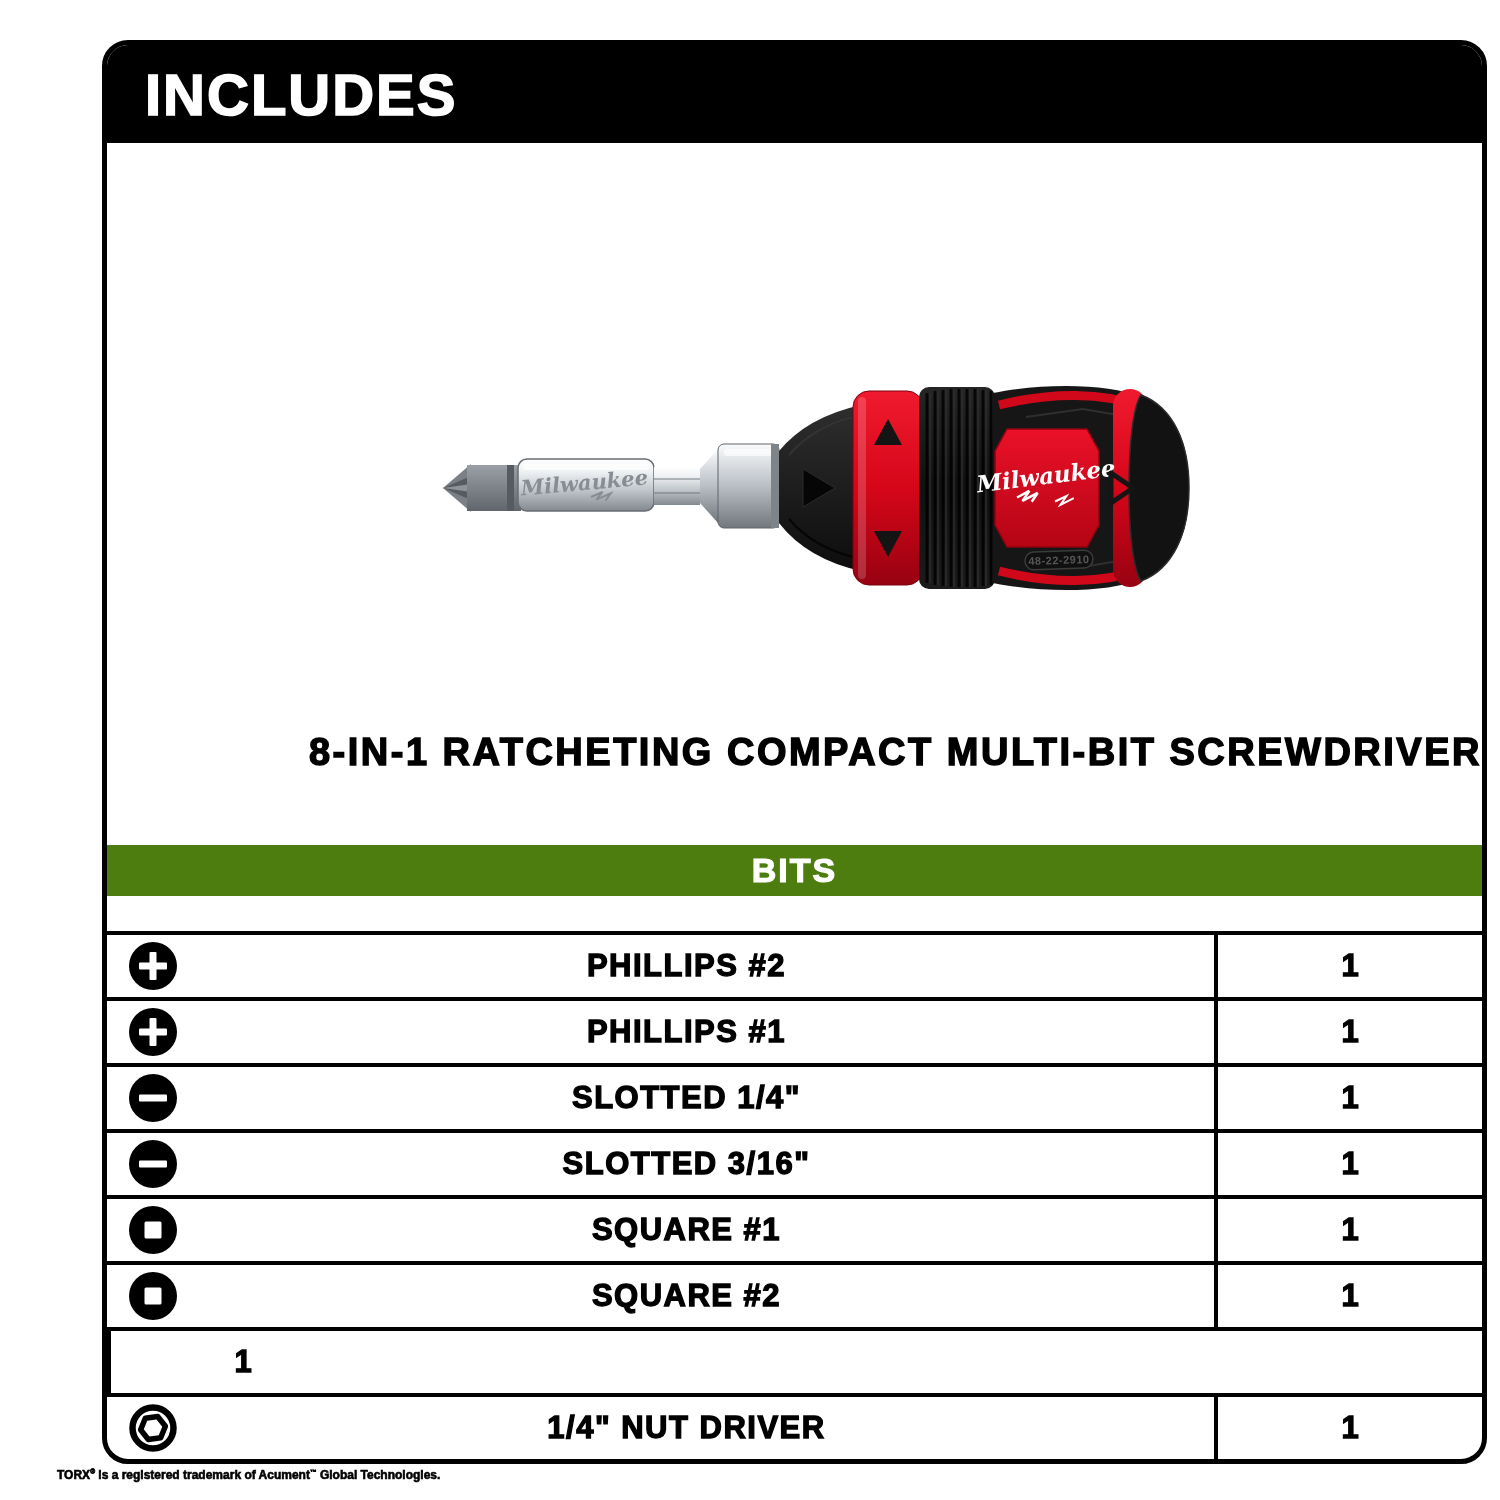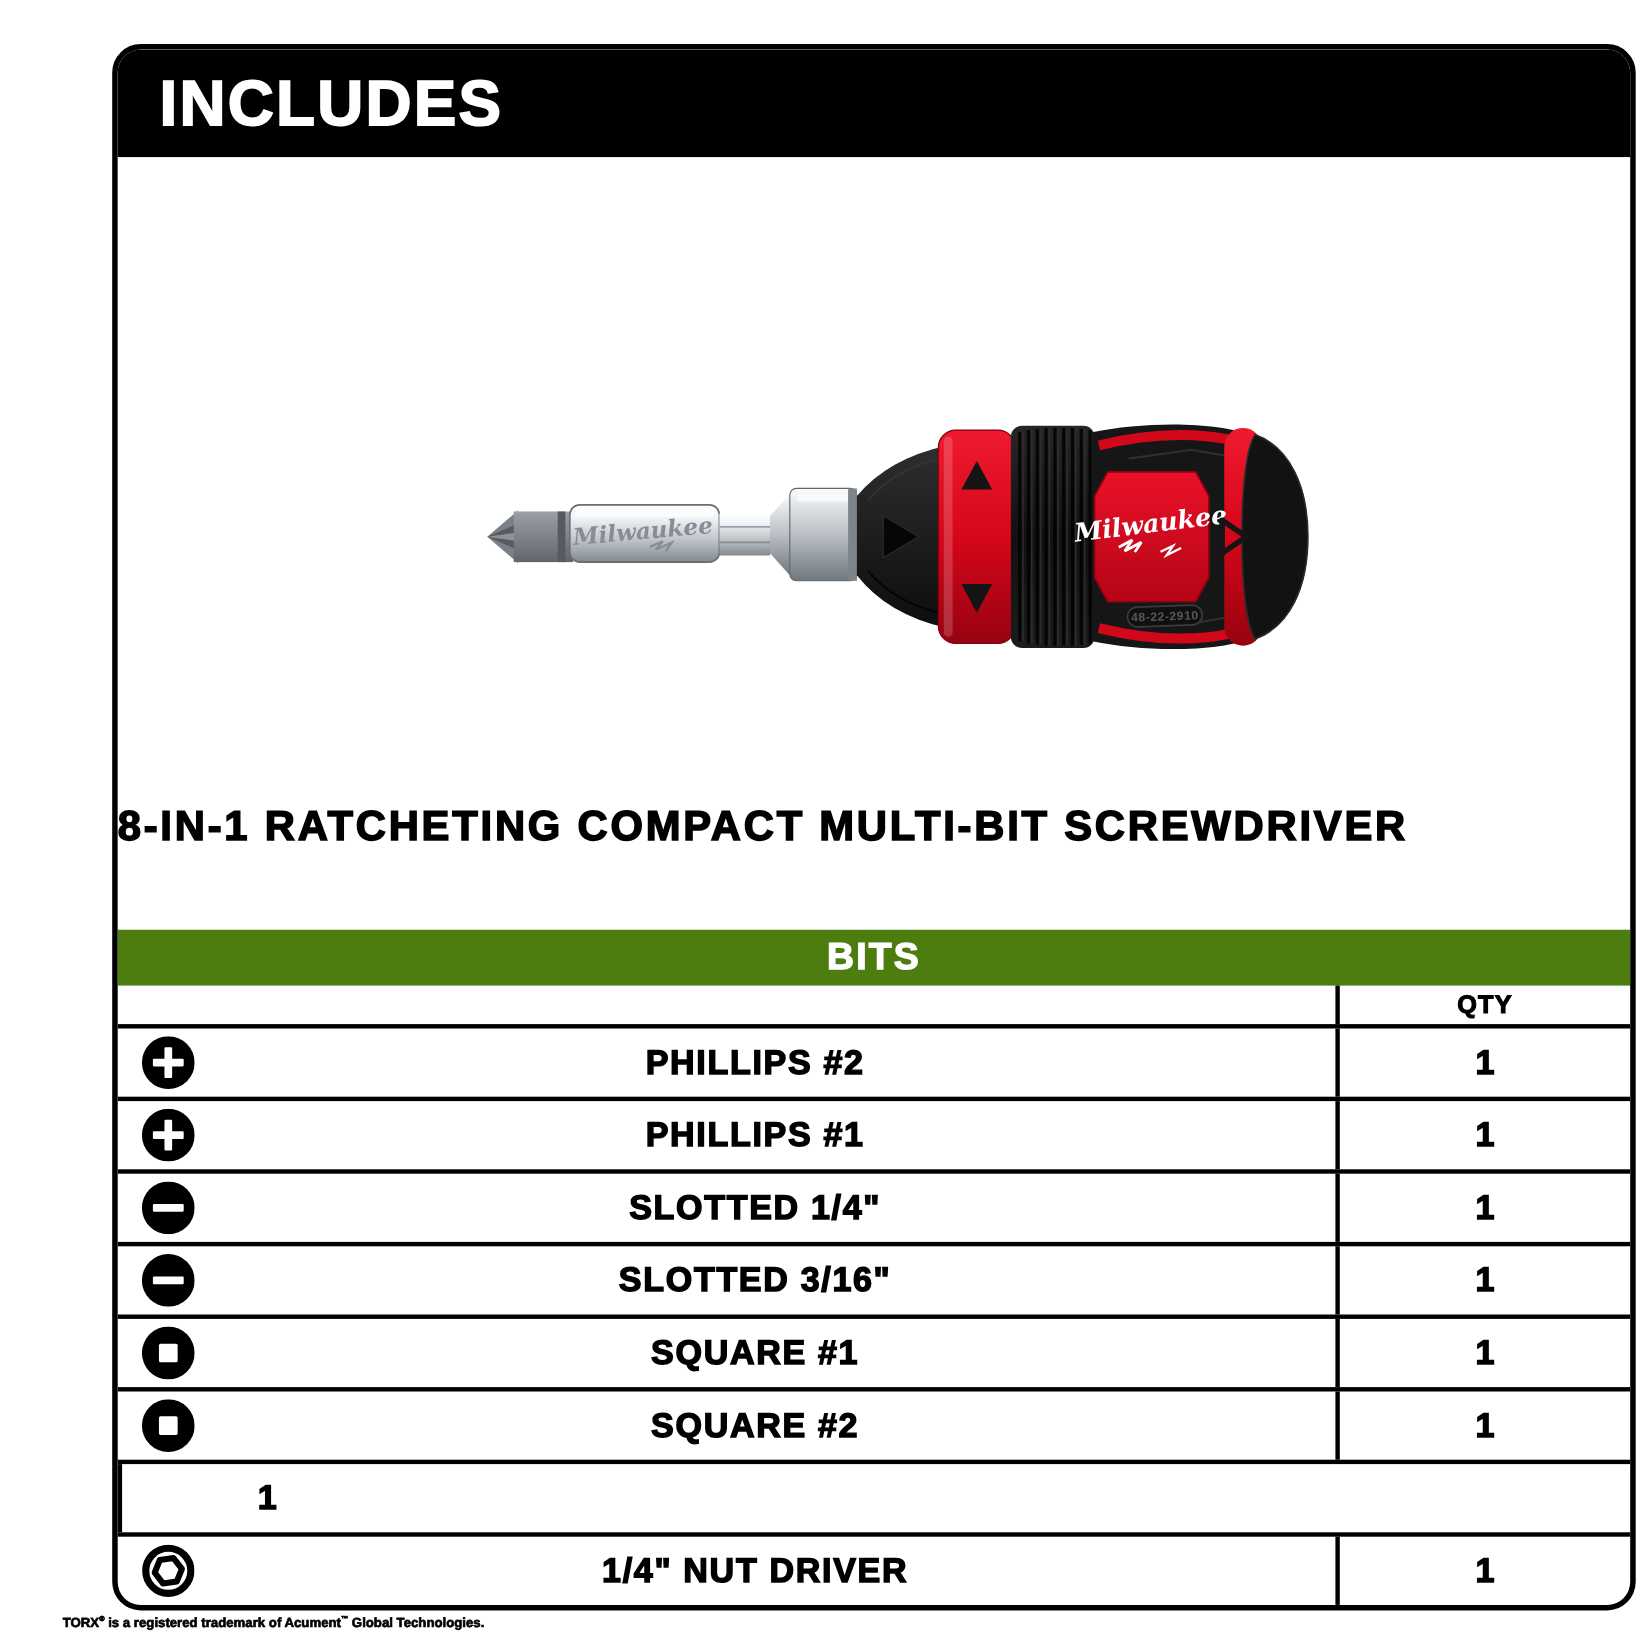--- a/index.html
+++ b/index.html
@@ -14,21 +14,21 @@
   .includes-bar{
     height:98px;background:#000;display:flex;align-items:center;padding-left:38px;
   }
   .includes-bar .t{
     color:#fff;font-size:58px;font-weight:bold;letter-spacing:2px;
     -webkit-text-stroke:1.6px #fff;
   }
   .product-area{position:relative;height:702px;background:#fff;}
   .product-svg{position:absolute;left:334px;top:242px;}
   .product-title{
-    position:absolute;top:588px;left:0;width:100%;text-align:left;
+    position:absolute;top:588px;left:0;width:100%;text-align:right;
     font-size:38px;font-weight:bold;letter-spacing:2.5px;-webkit-text-stroke:1.4px #000;
     white-space:nowrap;
   }
   .bits-bar{
     height:51px;background:#4d7c0f;display:flex;align-items:center;justify-content:center;
   }
   .bits-bar .t{
     color:#fff;font-size:34px;font-weight:bold;letter-spacing:2px;-webkit-text-stroke:1.2px #fff;
   }
   .qty-row{height:35px;display:flex;}
@@ -199,23 +199,20 @@
 
     <div class="product-title">8-IN-1 RATCHETING COMPACT MULTI-BIT SCREWDRIVER</div>
   </div>
 
   <div class="bits-bar">
     <span class="t">BITS</span>
   </div>
 
   <div class="qty-row">
     <div class="spacer"></div>
-    <div class="qtycell">
-      <span class="qty-head">QTY</span>
-    </div>
   </div>
 
   <div class="bit-row">
     <div class="bit-left">
       <svg class="bit-icon" viewBox="0 0 48 48">
         <circle cx="24" cy="24" r="24" fill="#000"></circle>
         <rect x="20.5" y="10" width="7" height="28" rx="1" fill="#fff"></rect>
         <rect x="10" y="20.5" width="28" height="7" rx="1" fill="#fff"></rect>
       </svg>
       <span class="bit-label">PHILLIPS #2</span>

